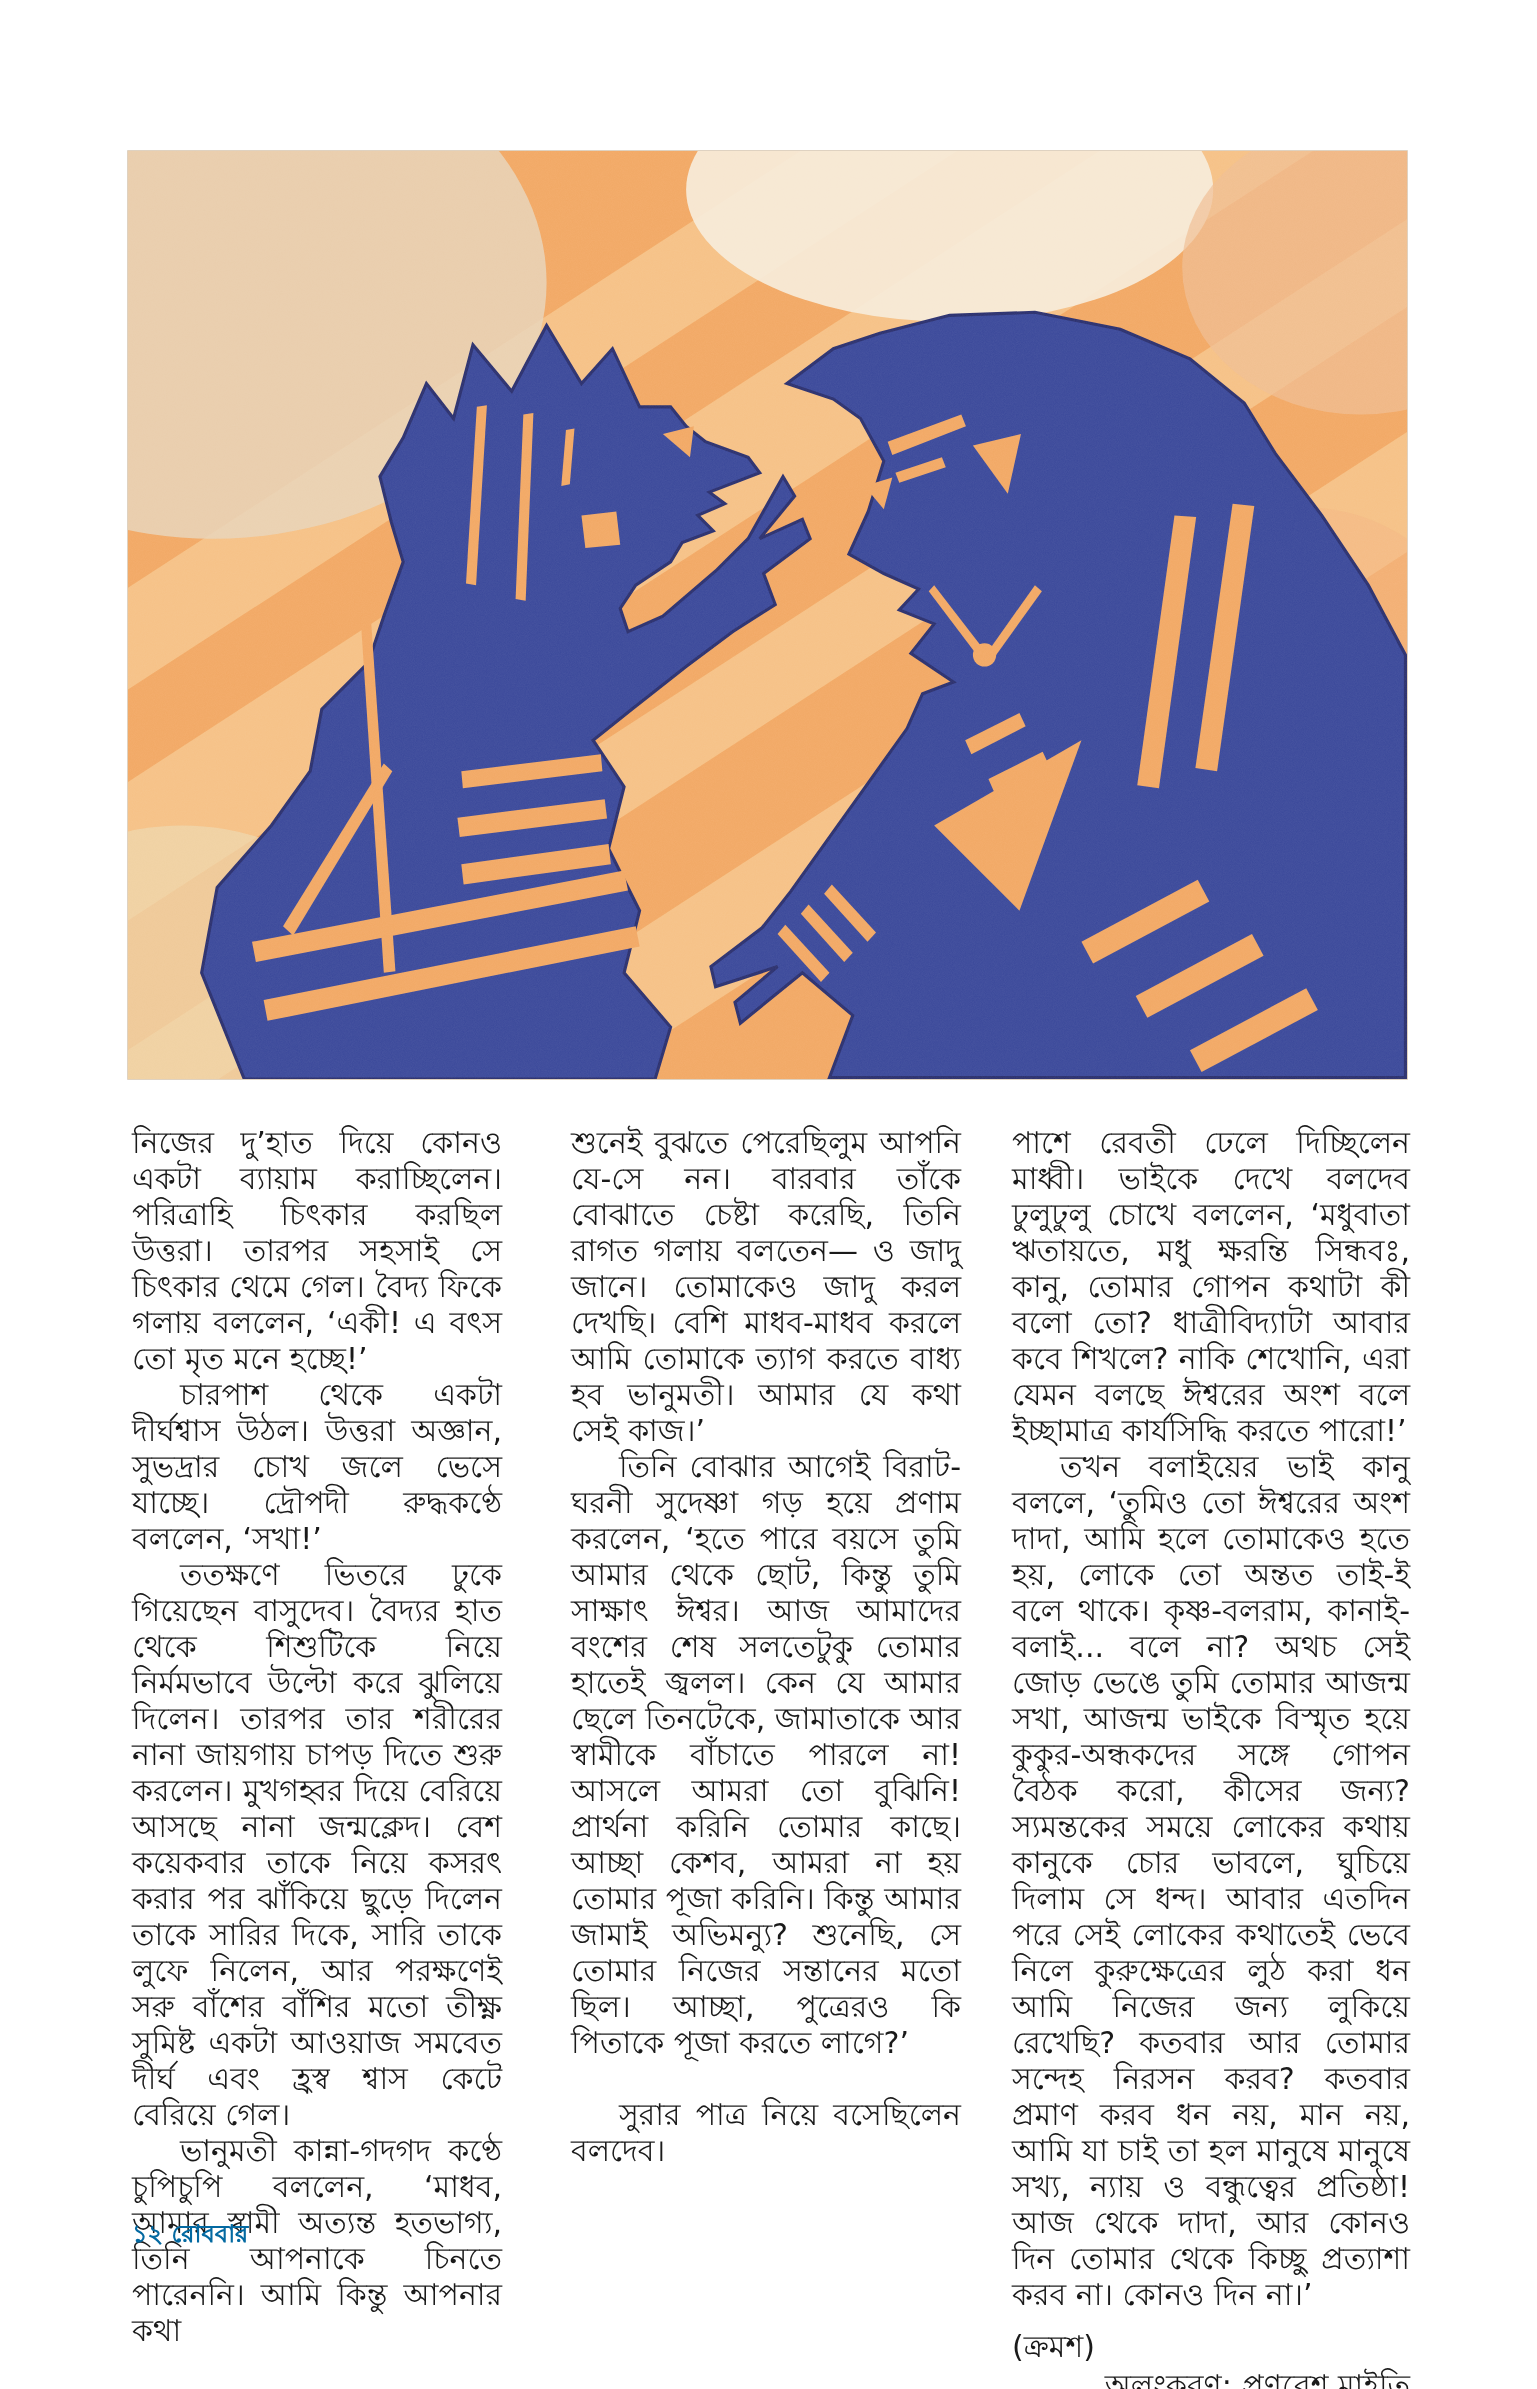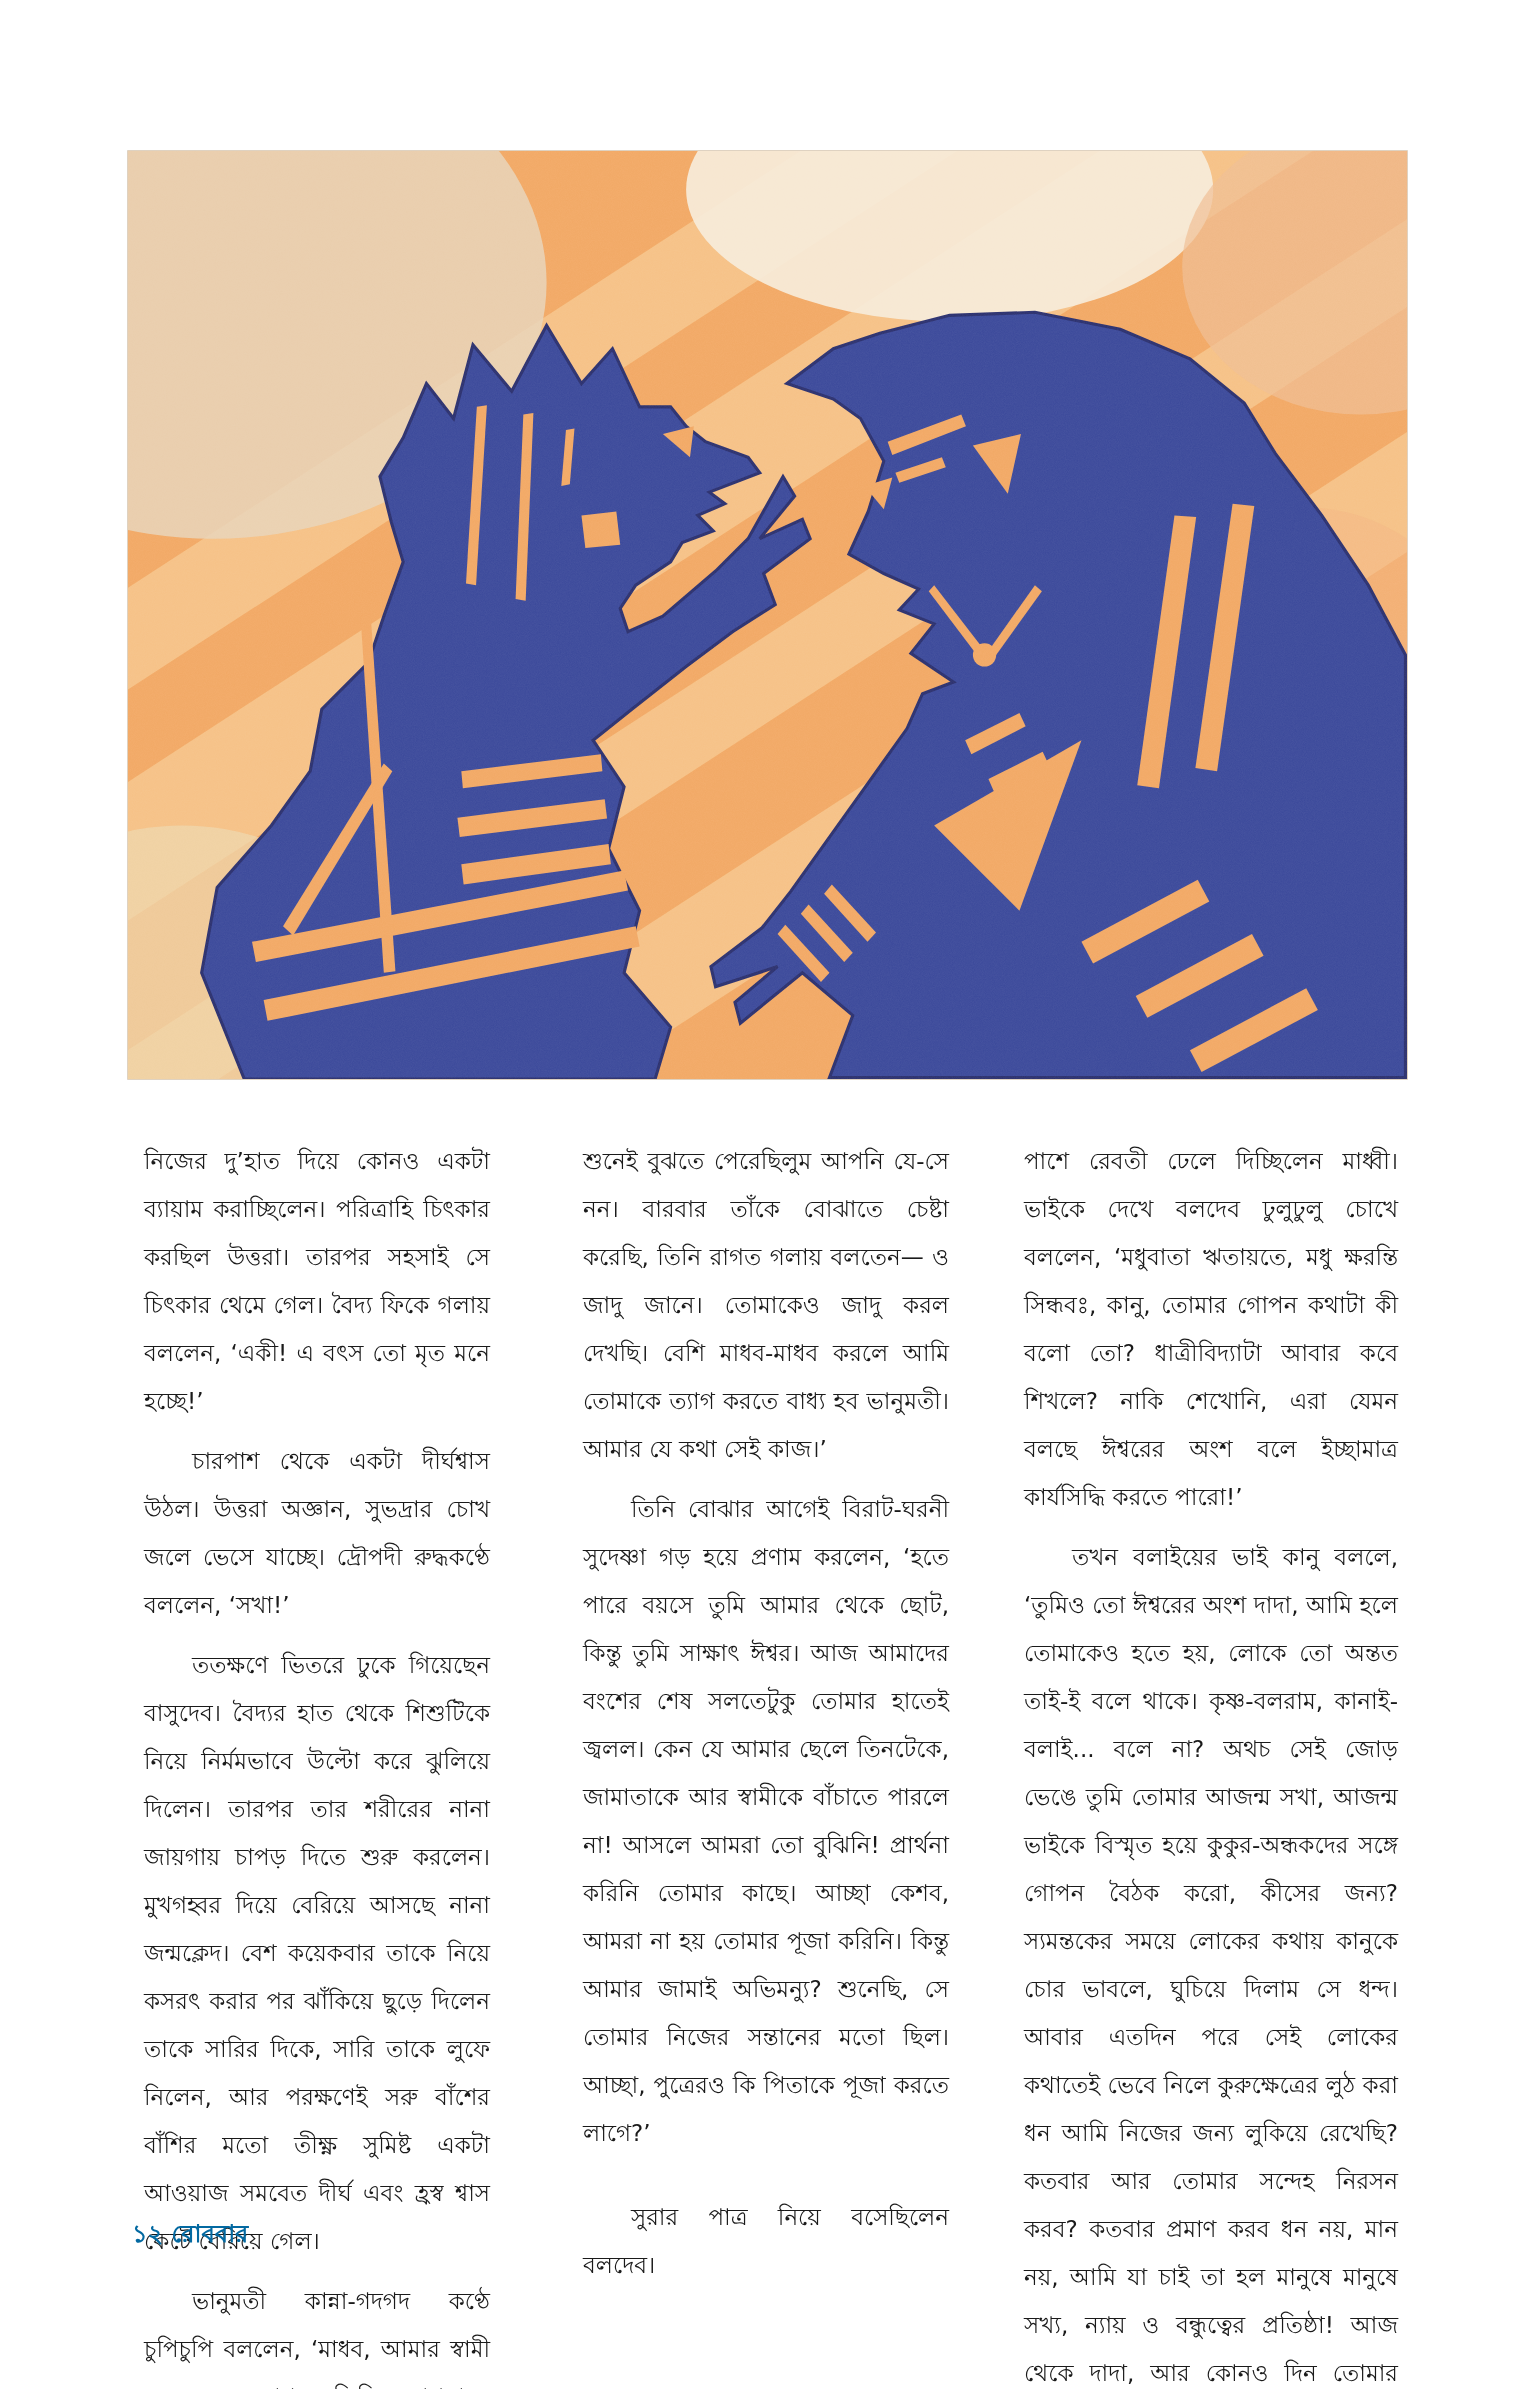--- a/index.html
+++ b/index.html
@@ -11,21 +11,21 @@
     color:#1a1a1a;
     overflow:hidden;
   }
   .illustration{
     position:absolute;left:128px;top:151px;width:1279px;height:928px;
     margin:0;box-shadow:0 0 0 0.8px #d8c7b2;
   }
   .illustration svg{display:block;width:100%;height:100%;}
   .text-area{position:absolute;left:132px;top:1125px;width:1279px;height:1031px;}
   .col{position:absolute;top:0;text-align:justify;}
-  .col p{margin:12px;font-size:23px;line-height:48px;}
+  .col p{margin:0;font-size:30px;line-height:36px;}
   .col-1{left:0;width:370px;}
   .col-2{left:439px;width:390px;}
   .col-3{left:880px;width:398px;}
   .indent{text-indent:48px;}
   .spaced{margin-top:36px !important;}
   .kramash{text-align:left;margin-top:15.5px !important;}
   .credit{text-align:right;font-weight:normal;margin-top:3.1px !important;}
   .page-footer{
     position:absolute;left:132px;top:2215px;
     font-size:24px;font-weight:bold;color:#0369a1;

